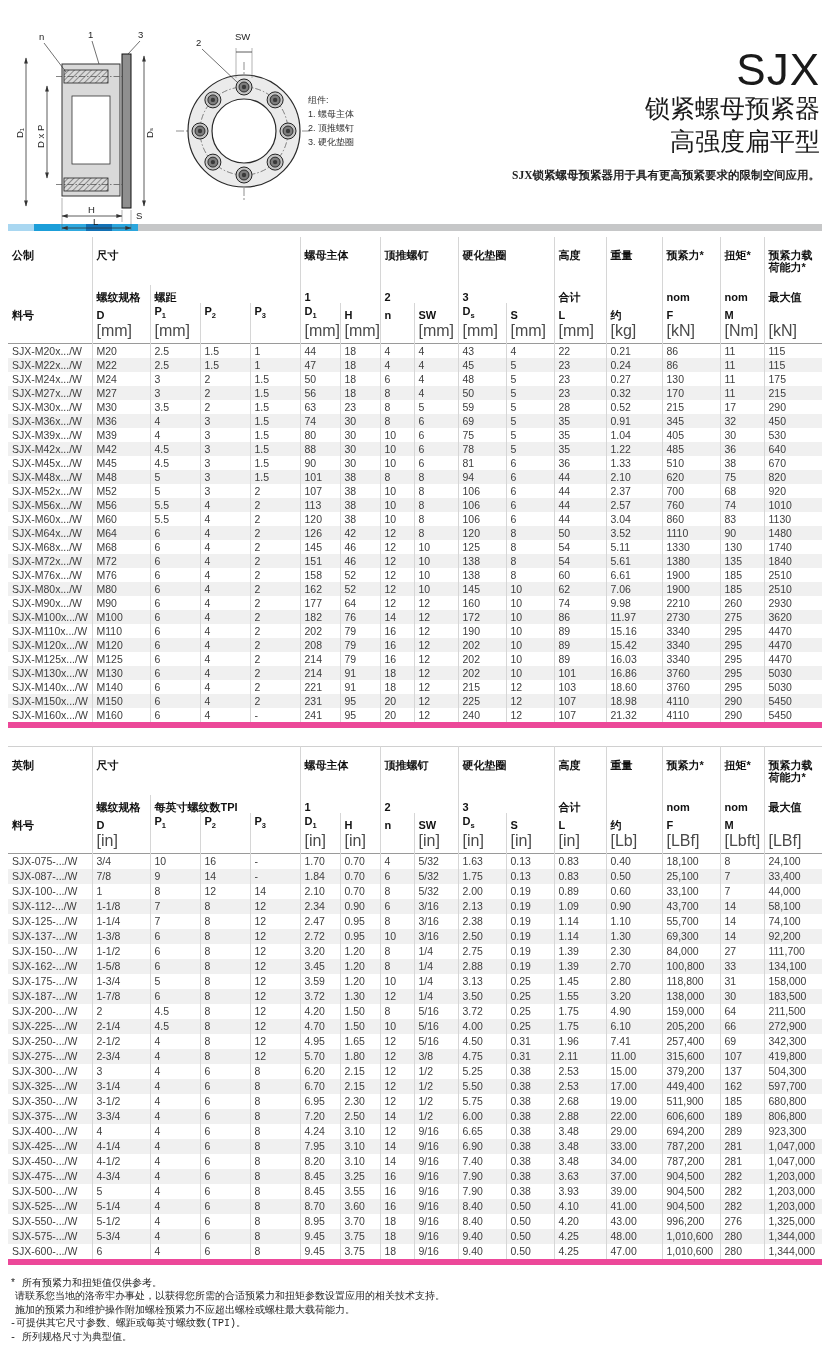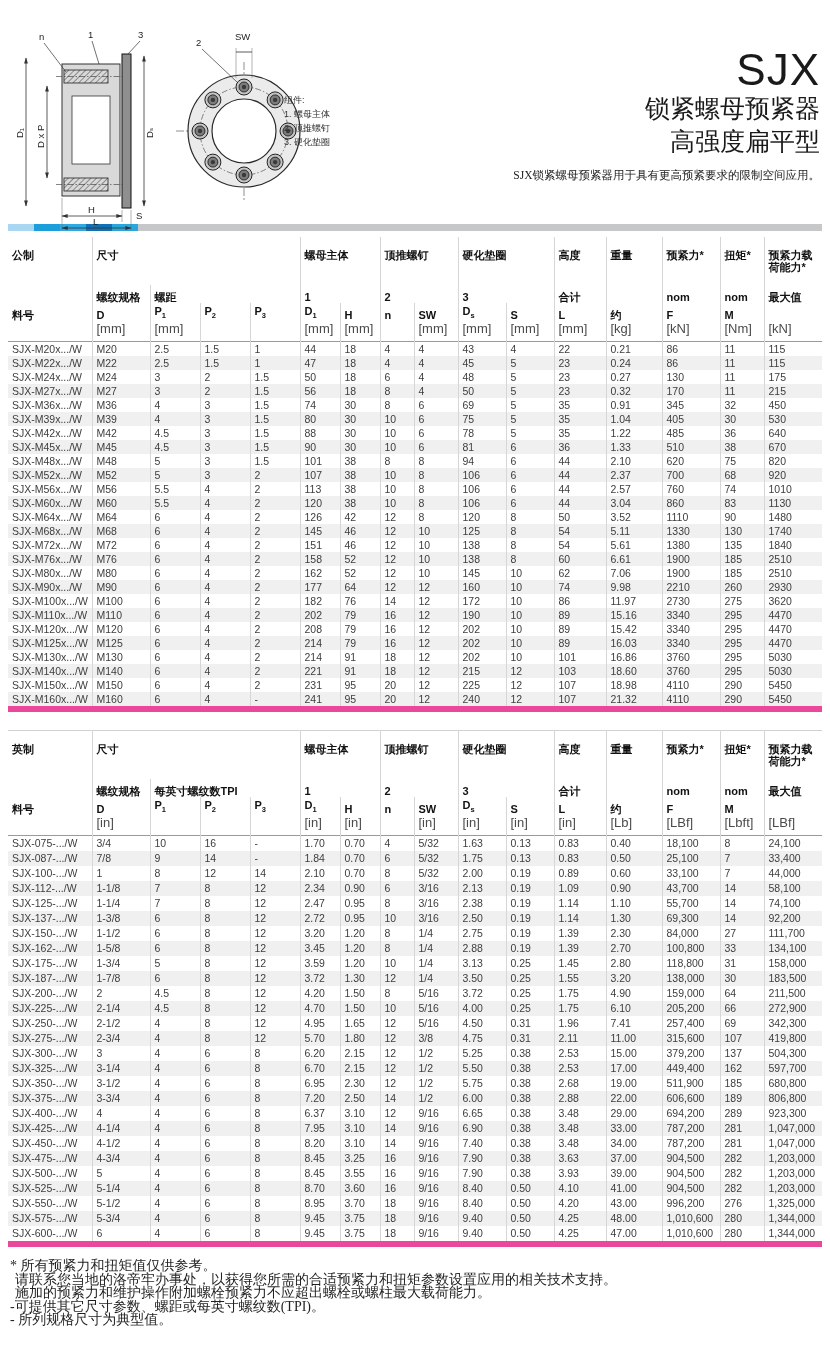--- a/index.html
+++ b/index.html
@@ -1,51 +1,51 @@
 <!DOCTYPE html>
 <html><head>
 <meta charset="utf-8">
 <style>
   html,body{margin:0;padding:0;background:#fff;}
   .page{position:relative;width:830px;height:1346px;background:#fff;overflow:hidden;
         font-family:"Liberation Sans","DejaVu Sans",sans-serif;}
   
   .draw-svg{position:absolute;left:16px;top:26px;}
-  .legend{position:absolute;left:284px;top:94px;font-size:9px;color:#333;line-height:1.55;}
+  .legend{position:absolute;left:308px;top:94px;font-size:9px;color:#333;line-height:1.55;}
   
   .title-block{position:absolute;right:10px;top:48px;text-align:right;color:#1a1a1a;}
   .title-product{font-size:44px;line-height:1.0;font-weight:normal;letter-spacing:1px;}
   .title-sub{font-size:25px;line-height:1.3;font-weight:normal;}
   .title-desc{margin-top:10px;font-size:11.5px;line-height:1.55;color:#222;
-              font-family:"Liberation Serif","DejaVu Serif",serif;font-weight:400;}
+              font-family:"Liberation Serif","DejaVu Serif",serif;font-weight:700;}
   
   .brand-bar{display:flex;height:7px;width:814px;margin:0 8px;}
   .brand-bar .seg{width:26px;height:7px;}
   .brand-bar .rest{flex:1;width:auto;}
   
   table.spec{border-collapse:collapse;table-layout:fixed;width:814px;margin:0 8px;}
   .spec th,.spec td{padding:0 0 0 4px;text-align:left;white-space:nowrap;overflow:hidden;}
   .spec thead{border-bottom:1px solid #9a9a9a;}
   .spec tbody{border-bottom:6px solid #ec4899;}
   .spec th:not(:first-child),.spec td:not(:first-child){border-left:1px solid #d6d6d6;}
   .spec td{font-size:10.5px;color:#3d3d3d;height:14px;line-height:14px;}
   .imp td{height:15px;line-height:15px;}
   .spec tbody tr:nth-child(even){background:#f0f0f0;}
   .spec th{font-size:11px;color:#111;font-weight:bold;line-height:1.12;}
   .h1 th{vertical-align:top;padding-top:12px;height:36px;}
   .h2 th{vertical-align:bottom;height:18px;}
   .h3 th{vertical-align:bottom;height:18px;}
-  .h4 th{font-weight:normal;color:#4a4a4a;font-size:13px;height:16px;vertical-align:top;padding-top:1px;padding-bottom:3px;}
+  .h4 th{font-weight:normal;color:#4a4a4a;font-size:16px;height:16px;vertical-align:top;padding-top:1px;padding-bottom:3px;}
   .ctr{text-align:center;}
   .spec sub{font-size:7.5px;}
   .tbl-gap{height:18px;}
   .imp-top{border-top:1px solid #d0d0d0;}
   
-  .footnotes{margin:12px 0 0 10px;font-size:14px;line-height:13.5px;color:#1f1f1f;
-             font-family:Liberation Serif, serif;}
+  .footnotes{margin:12px 0 0 10px;font-size:10px;line-height:13.5px;color:#1f1f1f;
+             font-family:Liberation Mono, monospace;}
   .footnotes .ind{padding-left:5px;}
   
   .draw-svg text{font-family:"Liberation Sans","DejaVu Sans",sans-serif;font-size:9.5px;fill:#1d1d1d;}
 </style>
 </head>
 <body>
 
 <div class="page">
 
   <svg class="draw-svg" width="310" height="212" viewBox="0 0 310 212">
@@ -316,20 +316,38 @@
           <td>4</td>
           <td>50</td>
           <td>5</td>
           <td>23</td>
           <td>0.32</td>
           <td>170</td>
           <td>11</td>
           <td>215</td>
         </tr>
         <tr>
+          <td>SJX-M30x.../W</td>
+          <td>M30</td>
+          <td>3.5</td>
+          <td>2</td>
+          <td>1.5</td>
+          <td>63</td>
+          <td>23</td>
+          <td>8</td>
+          <td>5</td>
+          <td>59</td>
+          <td>5</td>
+          <td>28</td>
+          <td>0.52</td>
+          <td>215</td>
+          <td>17</td>
+          <td>290</td>
+        </tr>
+        <tr>
           <td>SJX-M36x.../W</td>
           <td>M36</td>
           <td>4</td>
           <td>3</td>
           <td>1.5</td>
           <td>74</td>
           <td>30</td>
           <td>8</td>
           <td>6</td>
           <td>69</td>
@@ -1129,21 +1147,21 @@
           <td>606,600</td>
           <td>189</td>
           <td>806,800</td>
         </tr>
         <tr>
           <td>SJX-400-.../W</td>
           <td>4</td>
           <td>4</td>
           <td>6</td>
           <td>8</td>
-          <td>6.37</td>
+          <td>4.24</td>
           <td>3.10</td>
           <td>12</td>
           <td>9/16</td>
           <td>6.65</td>
           <td>0.38</td>
           <td>3.48</td>
           <td>29.00</td>
           <td>694,200</td>
           <td>289</td>
           <td>923,300</td>

